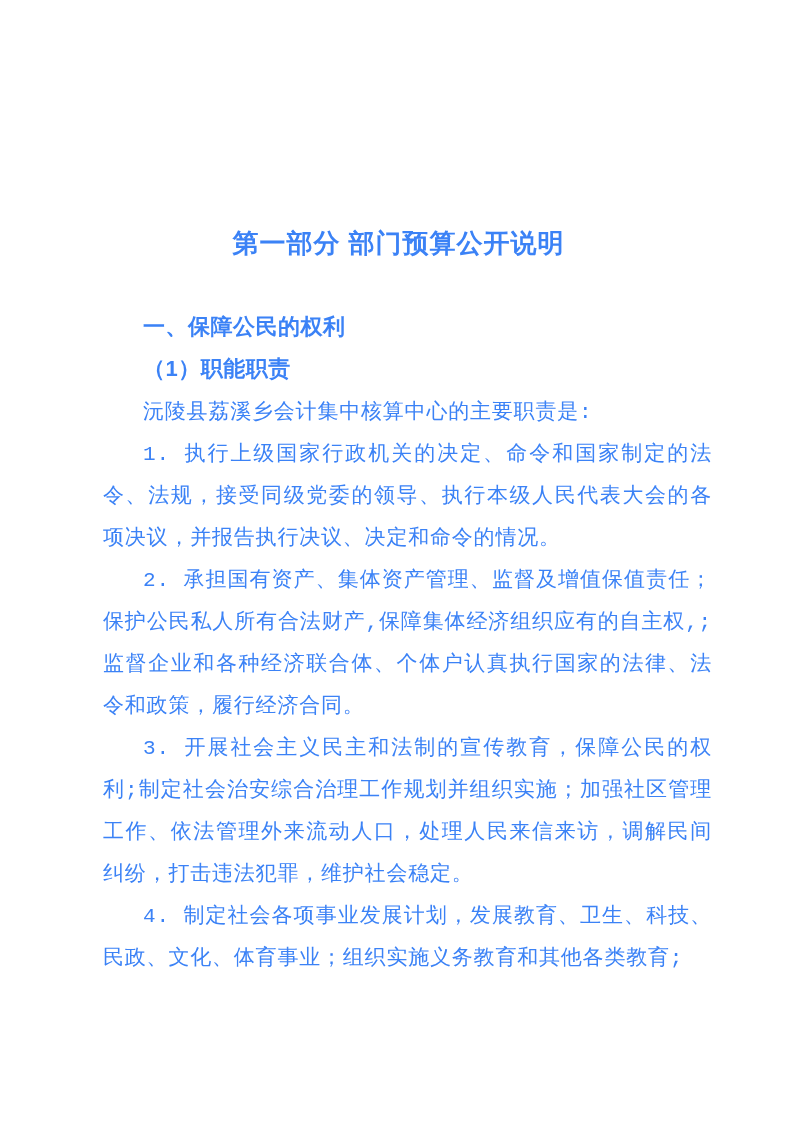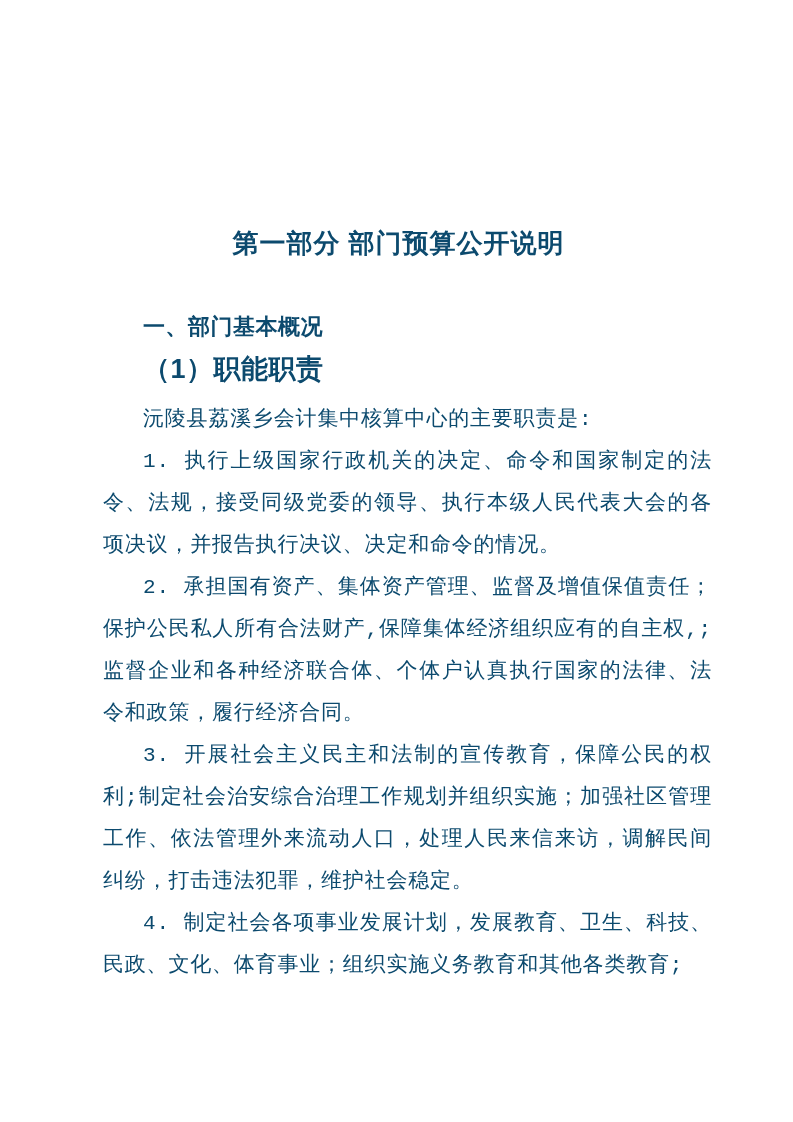--- a/index.html
+++ b/index.html
@@ -7,21 +7,21 @@
     padding: 0;
     background: #ffffff;
   }
   .page {
     position: relative;
     width: 793px;
     height: 1122px;
     background: #ffffff;
     box-sizing: border-box;
     padding: 226px 81px 16px 103px;
-    color: #0c4a6e;
+    color: #3b82f6;
     font-family: "Liberation Serif", "DejaVu Serif", serif;
     overflow: hidden;
   }
   .doc-title {
     margin: 0 0 0 -18px;
     font-family: "Liberation Sans", "DejaVu Sans", sans-serif;
     font-size: 26px;
     font-weight: bold;
     line-height: 34px;
     text-align: center;
@@ -31,23 +31,23 @@
   .section-heading {
     margin: 52px 0 0 0;
     font-family: "Liberation Sans", "DejaVu Sans", sans-serif;
     font-size: 22px;
     font-weight: bold;
     line-height: 30px;
     text-indent: 40px;
     letter-spacing: 0.5px;
   }
   .subsection-heading {
-    margin: 12px 0 15px 0;
+    margin: 12px 0 8px 0;
     font-family: "Liberation Sans", "DejaVu Sans", sans-serif;
-    font-size: 27px;
+    font-size: 22px;
     font-weight: bold;
     line-height: 30px;
     text-indent: 40px;
     letter-spacing: 0.5px;
   }
   .body-text {
     margin-top: 4px;
   }
   .body-para {
     margin: 0;
@@ -60,21 +60,21 @@
     font-family: Liberation Mono, monospace;
   }
 </style>
 </head>
 <body>
 
 <div class="page">
 
   <h1 class="doc-title">第一部分 部门预算公开说明</h1>
 
-  <h2 class="section-heading">一、部门基本概况</h2>
+  <h2 class="section-heading">一、保障公民的权利</h2>
 
   <h3 class="subsection-heading">（1）职能职责</h3>
 
   <div class="body-text">
     <p class="body-para">沅陵县荔溪乡会计集中核算中心的主要职责是:</p>
     <p class="body-para">1. 执行上级国家行政机关的决定、命令和国家制定的法令、法规，接受同级党委的领导、执行本级人民代表大会的各项决议，并报告执行决议、决定和命令的情况。</p>
     <p class="body-para">2. 承担国有资产、集体资产管理、监督及增值保值责任；保护公民私人所有合法财产,保障集体经济组织应有的自主权,;监督企业和各种经济联合体、个体户认真执行国家的法律、法令和政策，履行经济合同。</p>
     <p class="body-para">3. 开展社会主义民主和法制的宣传教育，保障公民的权利;制定社会治安综合治理工作规划并组织实施；加强社区管理工作、依法管理外来流动人口，处理人民来信来访，调解民间纠纷，打击违法犯罪，维护社会稳定。</p>
     <p class="body-para">4. 制定社会各项事业发展计划，发展教育、卫生、科技、民政、文化、体育事业；组织实施义务教育和其他各类教育;</p>
   </div>

